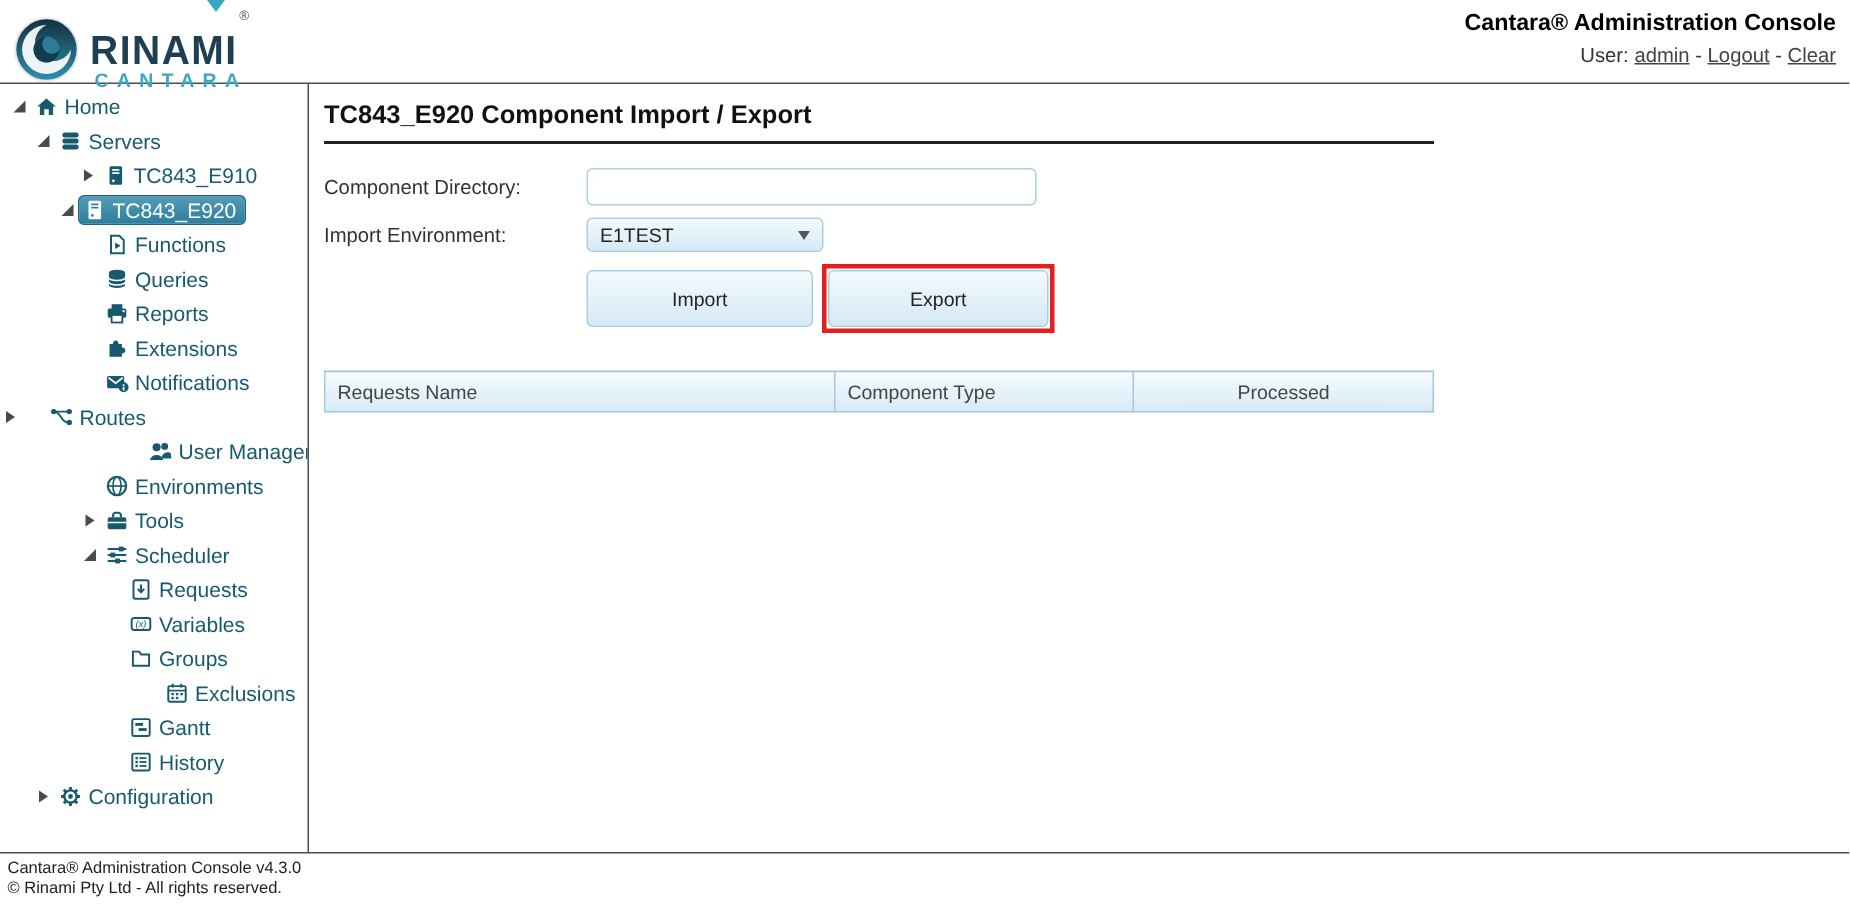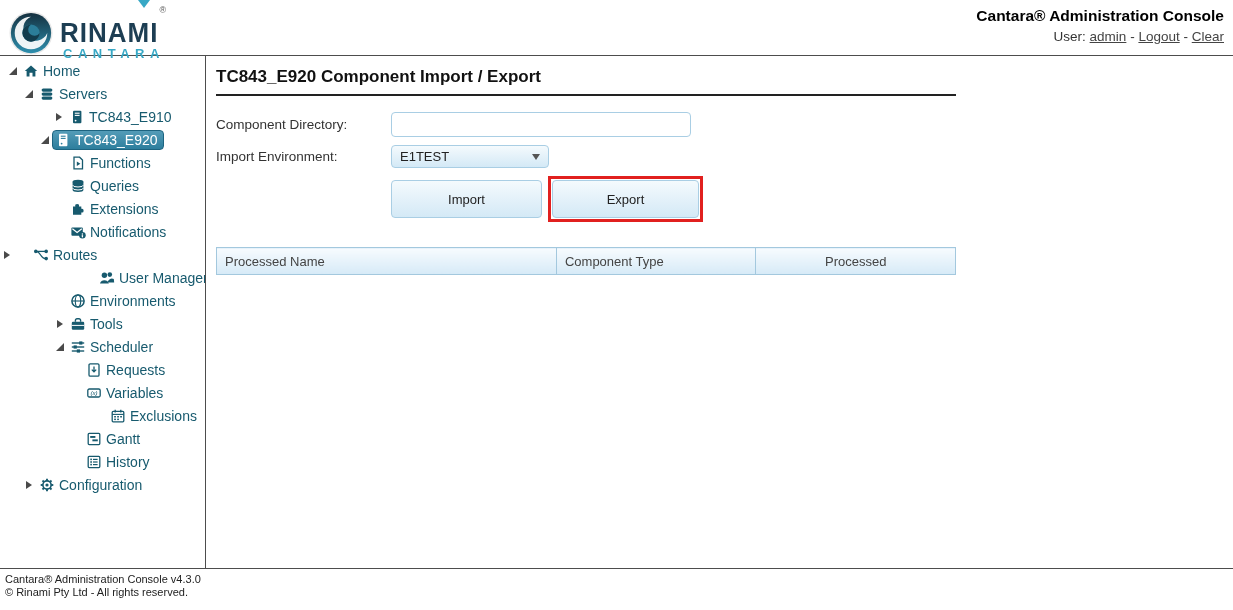--- a/index.html
+++ b/index.html
@@ -204,20 +204,34 @@
               </svg>
             </span>
             <span>Queries</span>
           </span>
         </div>
         <div class="tree-row" style="padding-left: 53px;">
           <span class="tw"></span>
           <span class="node">
             <span class="icon">
               <svg viewBox="0 0 16 16">
+                <rect x="4.4" y="1.8" width="7.2" height="3.4" fill="currentColor"></rect>
+                <rect x="1.8" y="4.6" width="12.4" height="6.2" rx="1.2" fill="currentColor"></rect>
+                <rect class="df" x="4.4" y="9" width="7.2" height="5" stroke="currentColor" stroke-width="1.2"></rect>
+                <circle class="df" cx="12.4" cy="6.4" r="0.8"></circle>
+              </svg>
+            </span>
+            <span>Reports</span>
+          </span>
+        </div>
+        <div class="tree-row" style="padding-left: 53px;">
+          <span class="tw"></span>
+          <span class="node">
+            <span class="icon">
+              <svg viewBox="0 0 16 16">
                 <path d="M3 5.4 h2.3 a1.9 1.9 0 1 1 3.7 0 H11.3 v2.4 a1.9 1.9 0 1 1 0 3.7 V13.8 H3 Z" fill="currentColor"></path>
               </svg>
             </span>
             <span>Extensions</span>
           </span>
         </div>
         <div class="tree-row" style="padding-left: 53px;">
           <span class="tw"></span>
           <span class="node">
             <span class="icon">
@@ -334,20 +348,31 @@
         <div class="tree-row" style="padding-left: 69px;">
           <span class="tw"></span>
           <span class="node">
             <span class="icon">
               <svg viewBox="0 0 16 16">
                 <rect x="1.8" y="4" width="12.4" height="8" rx="1.5" fill="none" stroke="currentColor" stroke-width="1.3"></rect>
                 <text x="8" y="10.3" font-size="6.2" text-anchor="middle" fill="currentColor" font-style="italic">(x)</text>
               </svg>
             </span>
             <span>Variables</span>
+          </span>
+        </div>
+        <div class="tree-row" style="padding-left: 69px;">
+          <span class="tw"></span>
+          <span class="node">
+            <span class="icon">
+              <svg viewBox="0 0 16 16">
+                <path d="M2.6 3.4 h4.2 l1.3 1.9 H13.4 V12.8 H2.6 Z" fill="none" stroke="currentColor" stroke-width="1.3"></path>
+              </svg>
+            </span>
+            <span>Groups</span>
           </span>
         </div>
         <div class="tree-row" style="padding-left: 93px;">
           <span class="tw"></span>
           <span class="node">
             <span class="icon">
               <svg viewBox="0 0 16 16">
                 <rect x="2.2" y="3.4" width="11.6" height="10.4" rx="1" fill="none" stroke="currentColor" stroke-width="1.3"></rect>
                 <line x1="2.2" y1="6.4" x2="13.8" y2="6.4" stroke="currentColor" stroke-width="1.1"></line>
                 <line x1="5.2" y1="1.8" x2="5.2" y2="4.4" stroke="currentColor" stroke-width="1.3"></line>
@@ -447,21 +472,21 @@
         <div class="buttons-row">
           <button class="btn btn-import">Import</button>
           <span class="export-annotation">
             <button class="btn btn-export">Export</button>
           </span>
         </div>
 
         <table class="grid">
           <thead>
               <tr id="grid-head">
-                <th style="width: 46%;">Processed Name</th>
+                <th style="width: 46%;">Requests Name</th>
                 <th style="width: 27%;">Component Type</th>
                 <th class="center" style="width: 27%;">Processed</th>
               </tr>
             </thead>
           <tbody></tbody>
         </table>
       </div>
     </div>
   </div>
 

